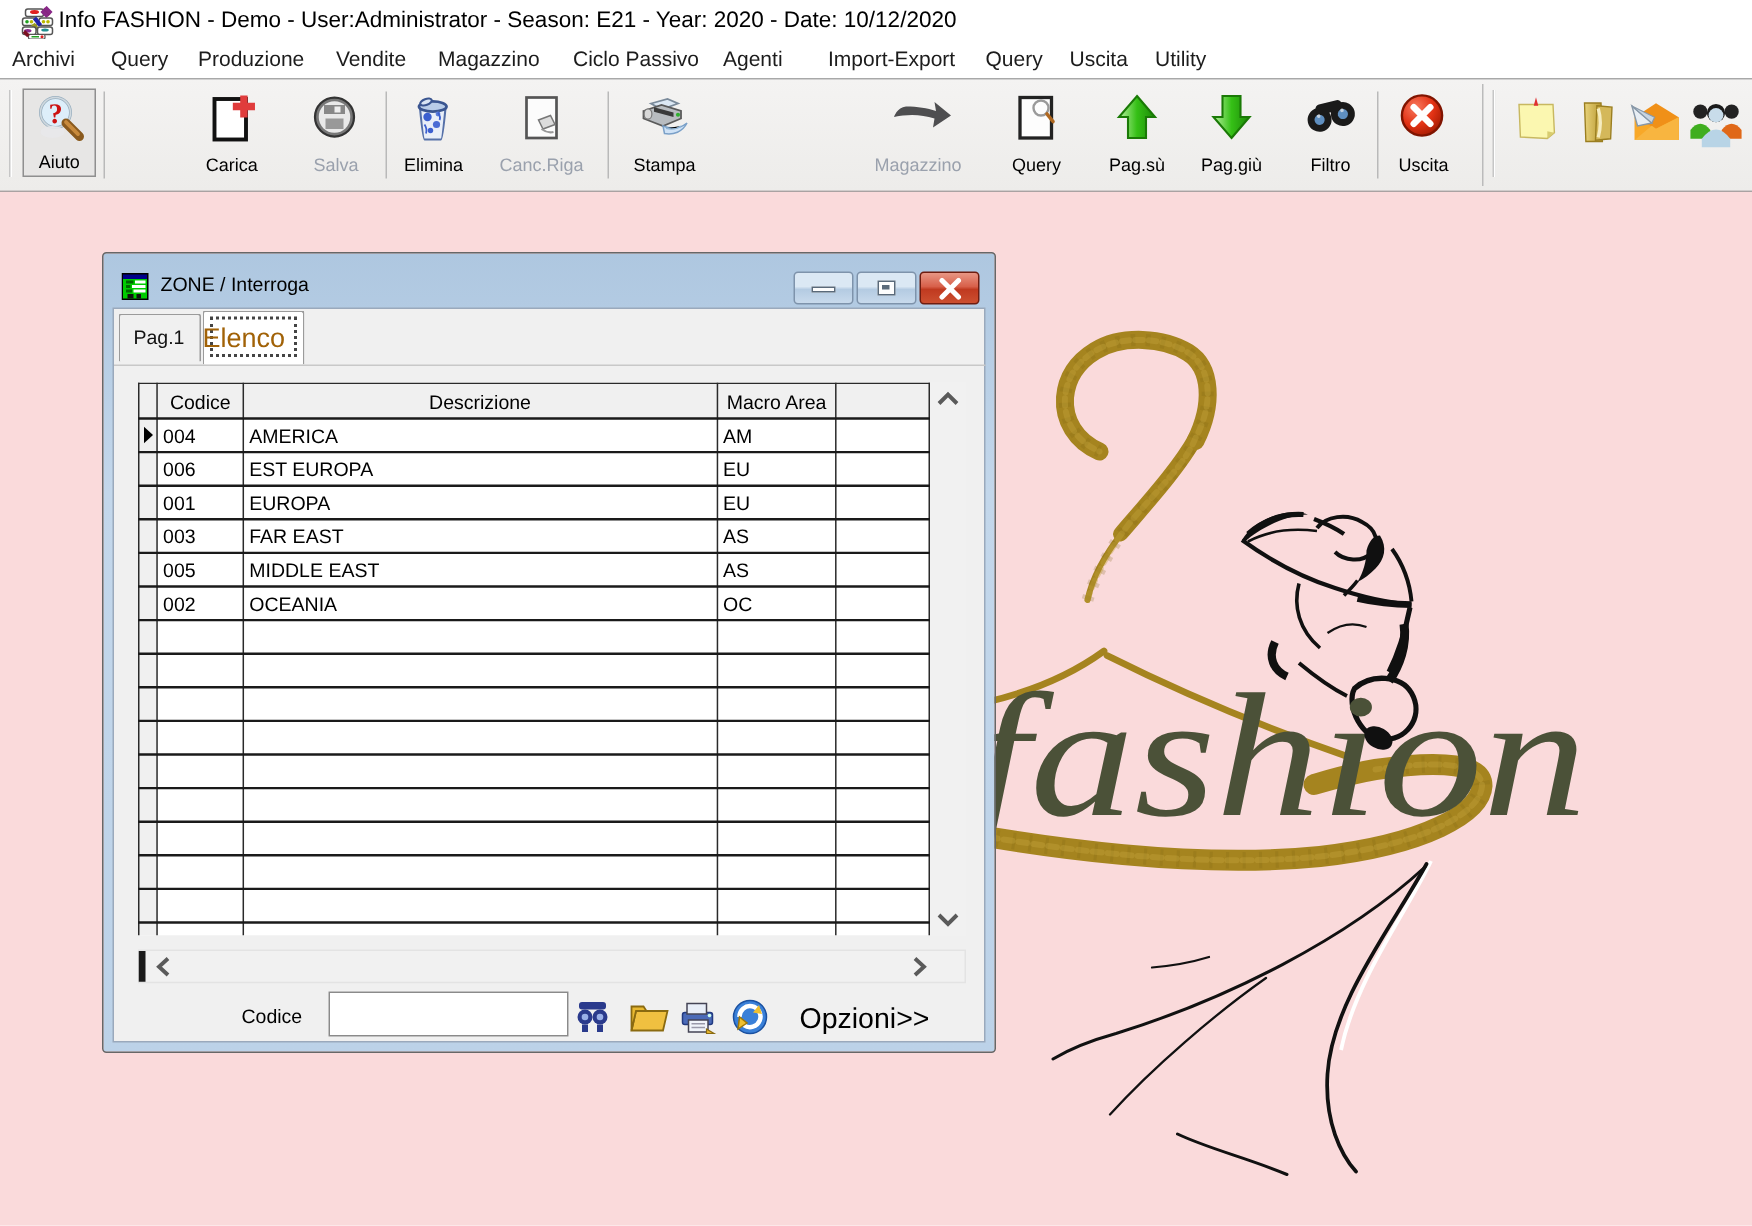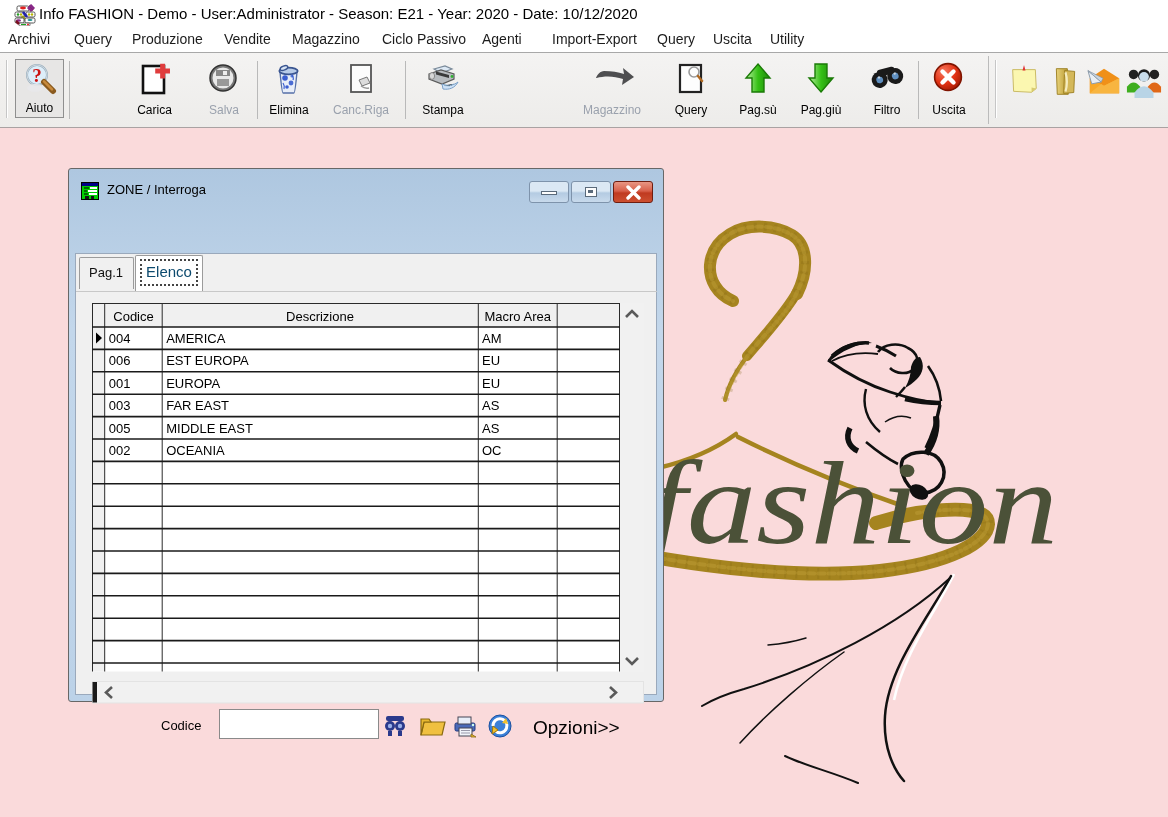--- a/index.html
+++ b/index.html
@@ -15,21 +15,21 @@
   .tbtn { position:absolute; top:6px; width:70px; height:60px; text-align:center; }
   .tlabel { position:absolute; bottom:2px; width:100%; font-size:12px; color:#000; }
   .tlabel.dis { color:#9aa1ad; }
   .ticon { position:absolute; top:3px; left:50%; transform:translateX(-50%); }
   .tsep { position:absolute; top:8px; width:1px; height:58px; background:#b9b9b9; }
   #pinkbg { position:absolute; left:0; top:128px; width:1168px; height:689px; background:#fadadb; }
   #artwork { position:absolute; left:600px; top:130px; }
   #win { position:absolute; left:68px; top:168px; width:596px; height:534px;
     border:1px solid #676767; border-radius:3px;
     background:linear-gradient(#aec7e0 0%, #c3d7eb 30%, #bcd2e8 100%);text-decoration:underline; }
-  #winframe { position:absolute; left:7px; top:37px; right:7px; bottom:7px; background:#f0f0f0; box-shadow:0 0 0 1px #9aa9bc;margin-top:48px; }
+  #winframe { position:absolute; left:7px; top:37px; right:7px; bottom:7px; background:#f0f0f0; box-shadow:0 0 0 1px #9aa9bc; }
   #wintitle { position:absolute; left:12px; top:13px; font-size:13px; color:#000; }
   .winbtn { position:absolute; top:12px; width:40px; height:22px; border-radius:3px; }
 </style>
 </head>
 <body>
 <div id="titlebar">
   <svg class="abs" style="left:2px;top:4px" width="22" height="22" viewBox="0 0 22 22">
     <path d="M15,2 L19,6 M3,19 L6,16" stroke="#7a1020" stroke-width="2.5"></path>
     <path d="M16,1 L20,5" stroke="#882888" stroke-width="3"></path>
     <rect x="3" y="2" width="12" height="5" rx="1.5" fill="#fff" stroke="#555"></rect>
@@ -331,21 +331,21 @@
     <svg class="abs" style="left:12px;top:3px" width="15" height="15" viewBox="0 0 15 15">
       <path d="M2,2 L13,13 M13,2 L2,13" stroke="#fff" stroke-width="3.4" stroke-linecap="round"></path>
     </svg>
   </div>
   <div id="winframe">
 
     <div class="abs" style="left:2.5px;top:3px;width:55px;height:32px;background:#f0f0f0;border:1px solid #9b9b9b;border-bottom:none;border-radius:2px 2px 0 0;"></div>
     <div class="abs" style="left:2.5px;top:11px;width:55px;text-align:center;font-size:13px;color:#111;">Pag.1</div>
     <div class="abs" style="left:59px;top:1px;width:68px;height:36px;background:#fff;border:1px solid #9b9b9b;border-bottom:none;border-radius:2px 2px 0 0;"></div>
     <div class="abs" style="left:64px;top:5px;width:58px;height:27px;border:2px dotted #444;"></div>
-    <div class="abs" style="left:59px;top:9px;width:68px;text-align:center;font-size:15px;color:#0c4a6e;">Elenco</div>
+    <div class="abs" style="left:59px;top:9px;width:68px;text-align:left;font-size:18px;color:#a16207;">Elenco</div>
     <div class="abs" style="left:0px;top:37px;width:581px;height:1px;background:#c8c8c8;"></div>
 
     <svg class="abs" style="left:15.5px;top:49px" width="552" height="401" viewBox="0 0 552 401">
       <rect x="0" y="0" width="528" height="368.5" fill="#ffffff"></rect>
       <rect x="0" y="0" width="528" height="24" fill="#f0f0f0"></rect>
       <rect x="0" y="24" width="12.7" height="344.5" fill="#f0f0f0"></rect>
       <g font-family="Liberation Sans" font-size="13" fill="#000">
         <text x="41.5" y="17.5" text-anchor="middle">Codice</text>
         <text x="228" y="17.5" text-anchor="middle">Descrizione</text>
         <text x="425.7" y="17.5" text-anchor="middle">Macro Area</text>

